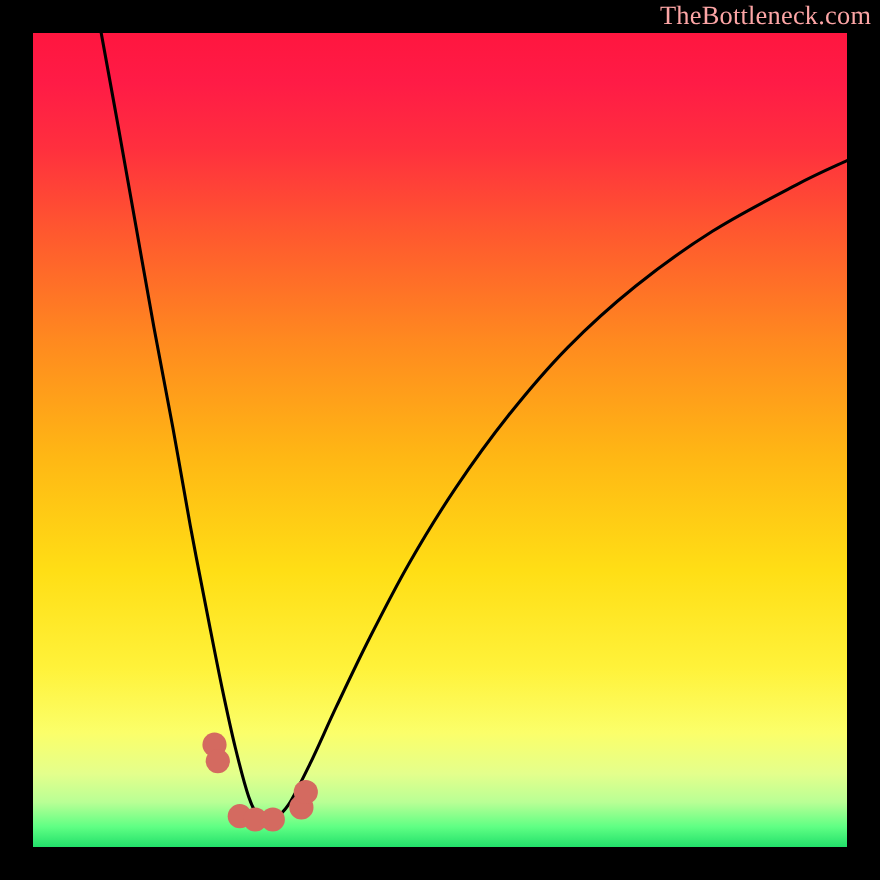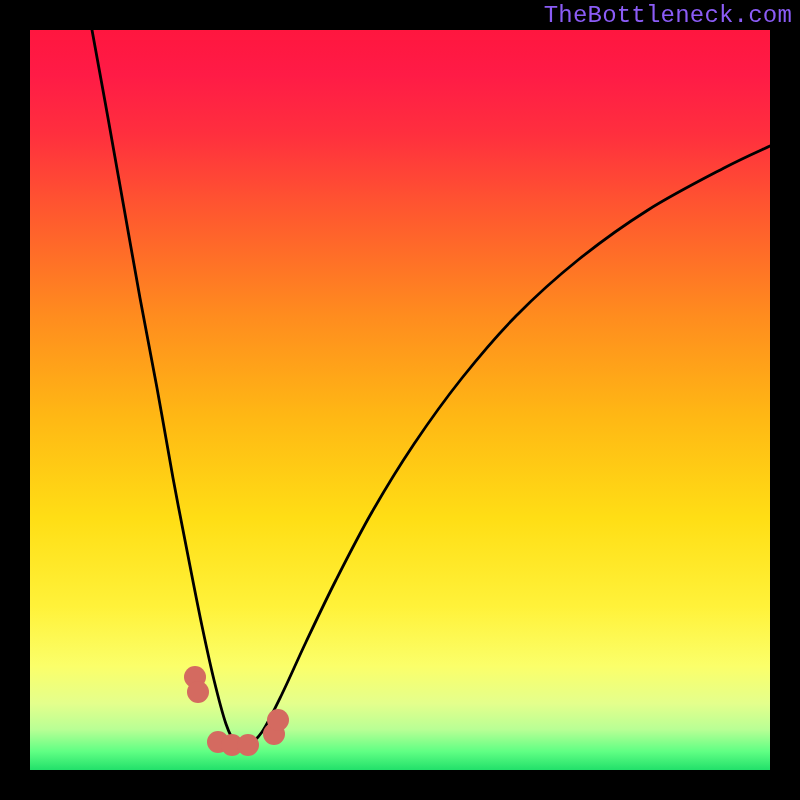--- a/index.html
+++ b/index.html
@@ -23,23 +23,23 @@
     left: 30px;
     top: 30px;
     width: 740px;
     height: 740px;
     overflow: hidden;
   }
   .watermark {
     position: absolute;
     top: 2px;
     right: 8px;
-    font-family: Liberation Mono, monospace;
+    font-family: Liberation Serif, serif;
     font-size: 24px;
-    color: #8b5cf6;
+    color: #fca5a5;
     letter-spacing: 0.2px;
     text-align: right;
   }
   svg { display: block; }
 </style>
 </head>
 <body>
 
 <div class="frame">
   <div class="plot">

